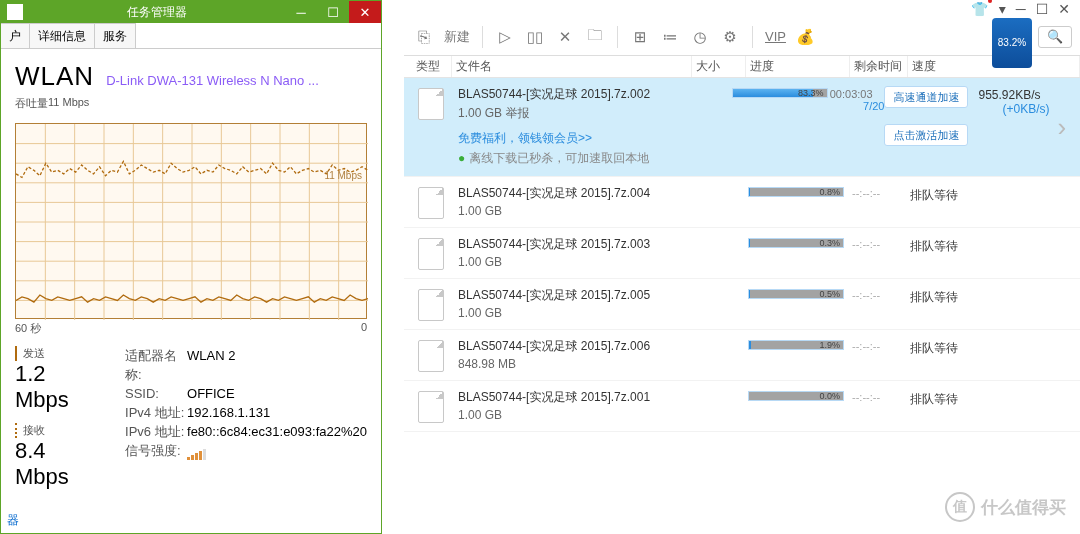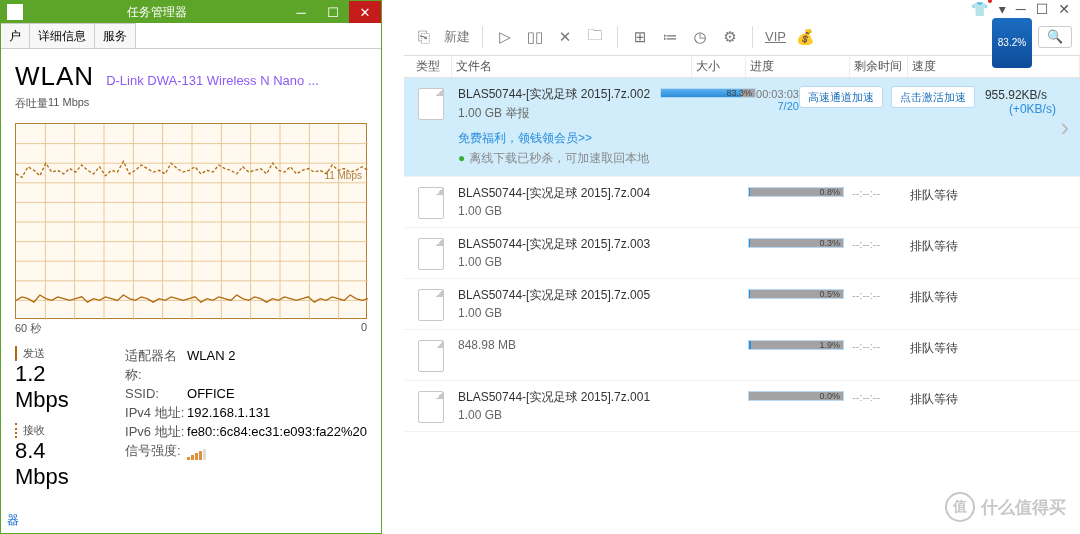--- a/index.html
+++ b/index.html
@@ -67,21 +67,21 @@
 .rc-extra .link { color: #2b8dde; }
 .rc-extra .ok { color: #3aae3a; margin-right: 4px; }
 .rc-prog { width: 104px; padding-top: 2px; }
 .pbar { position: relative; width: 96px; height: 10px; border: 1px solid #b7d9f5; background: #a3a3a3; }
 .pbar-fill { height: 100%; background: linear-gradient(#5cb3f0,#2b8dde); }
 .pbar-txt { position: absolute; right: 3px; top: -1px; font-size: 9px; color: #444; }
 .pbar.flat .pbar-fill { background: #2b8dde; }
 .rc-eta { width: 58px; color: #777; font-size: 11px; padding-top: 2px; }
 .rc-speed { flex: 1; color: #333; padding-top: 2px; }
 .rc-speed .plus { color: #2b8dde; margin-left: 24px; }
-.btns { display: flex; flex-direction: row; gap: 8px; }
+.btns { display: flex; flex-direction: column; gap: 16px; }
 .pill { width: 84px; height: 22px; border: 1px solid #b7d9f5; background: #fff; border-radius: 3px; font-size: 11px; color: #2273bc; display:flex;align-items:center;justify-content:center; }
 .chevron { width: 26px; display:flex;align-items:center;justify-content:center;color:#bbb;font-size:26px; }
 .row.other .rc-eta { color:#aaa; }
 
 .watermark { position: absolute; right: 14px; bottom: 12px; display: flex; align-items: center; gap: 6px; color: #c7c7c7; font-size: 17px; font-weight: 700; }
 .watermark .logo { width: 30px; height: 30px; border: 2px solid #c7c7c7; border-radius: 50%; display:flex;align-items:center;justify-content:center;font-size:14px;}
 </style>
 </head>
 <body>
 
@@ -285,20 +285,21 @@
             <div class="pbar-fill" style="width:0.48px"></div>
             <span class="pbar-txt">0.5%</span>
           </div>
       </div>
       <div class="rc-eta">--:--:--</div>
          <div class="rc-speed">排队等待</div>
       </div>
       <div class="row other">
       <div class="file-icon"></div>
       <div class="rc-main">
+        <div class="rc-name">BLAS50744-[实况足球 2015].7z.006</div>
         <div class="rc-size">848.98 MB</div>
 
       </div>
       <div class="rc-prog">
         <div class="pbar flat">
             <div class="pbar-fill" style="width:1.8239999999999998px"></div>
             <span class="pbar-txt">1.9%</span>
           </div>
       </div>
       <div class="rc-eta">--:--:--</div>

